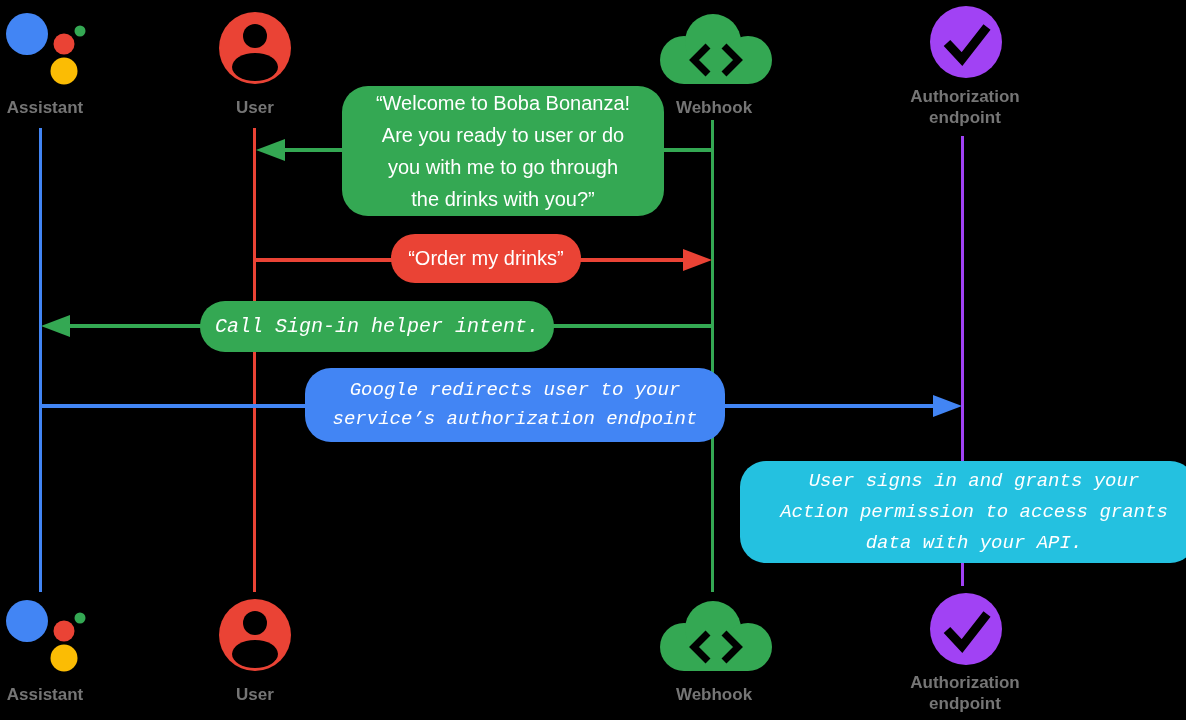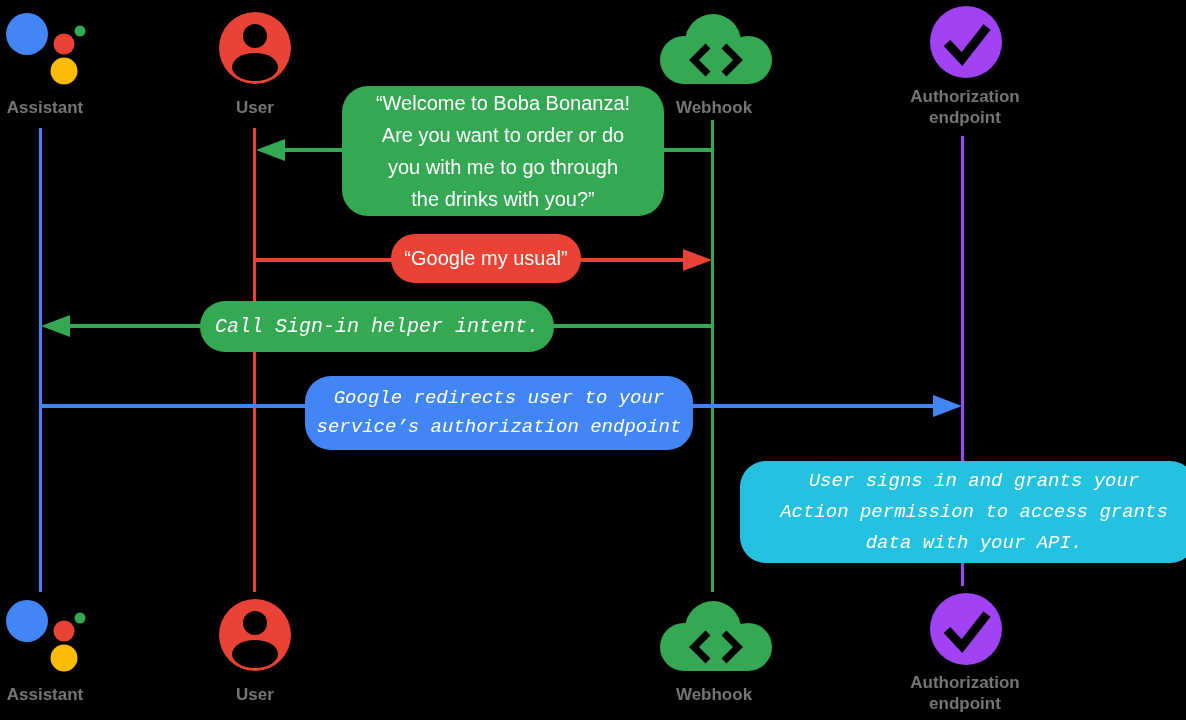--- a/index.html
+++ b/index.html
@@ -31,22 +31,22 @@
        align-items:center;justify-content:center;color:#fff;text-align:center;}
   .msg div{white-space:nowrap;}
   .speech{font-family:"Liberation Sans",sans-serif;}
   .code{font-family:"Liberation Mono",monospace;font-style:italic;align-items:center;}
   .msg-welcome{left:342px;top:86px;width:322px;height:130px;border-radius:26px;
                background:#34A853;font-size:20px;line-height:32px;}
   .msg-order{left:391px;top:234px;width:190px;height:49px;border-radius:24px;
              background:#EA4335;font-size:20px;}
   .msg-signin{left:200px;top:301px;width:354px;height:51px;border-radius:25px;
               background:#34A853;font-size:20px;}
-  .msg-redirect{left:305px;top:368px;width:388px;height:74px;border-radius:26px;
-                background:#4285F4;font-size:19px;line-height:29px;margin-top:8px;}
+  .msg-redirect{left:305px;top:368px;width:420px;height:74px;border-radius:26px;
+                background:#4285F4;font-size:19px;line-height:29px;}
   .msg-grant{left:740px;top:461px;width:444px;height:102px;border-radius:26px;
              background:#24C1E0;font-size:19px;line-height:31px;padding-left:12px;}
 
   
   .icon{position:absolute;z-index:4;}
   .ic-assistant-top{left:4px;top:8px;}     .ic-assistant-bot{left:4px;top:595px;}
   .ic-user-top{left:217px;top:10px;}       .ic-user-bot{left:217px;top:597px;}
   .ic-webhook-top{left:656px;top:8px;}     .ic-webhook-bot{left:656px;top:595px;}
   .ic-auth-top{left:929px;top:5px;}        .ic-auth-bot{left:929px;top:592px;}
 
@@ -75,26 +75,26 @@
   <div class="ahead ah-welcome"></div>
   <div class="aline al-order"></div>
   <div class="ahead ah-order"></div>
   <div class="aline al-signin"></div>
   <div class="ahead ah-signin"></div>
   <div class="aline al-redirect"></div>
   <div class="ahead ah-redirect"></div>
 
   <div class="msg speech msg-welcome">
     <div>“Welcome to Boba Bonanza!</div>
-    <div>Are you want to order or do</div>
+    <div>Are you ready to user or do</div>
     <div>you with me to go through</div>
     <div>the drinks with you?”</div>
   </div>
   <div class="msg speech msg-order">
-    <div>“Google my usual”</div>
+    <div>“Order my drinks”</div>
   </div>
   <div class="msg code msg-signin">
     <div>Call Sign-in helper intent.</div>
   </div>
   <div class="msg code msg-redirect">
     <div>Google redirects user to your</div>
     <div>service’s authorization endpoint</div>
   </div>
   <div class="msg code msg-grant">
     <div>User signs in and grants your</div>

